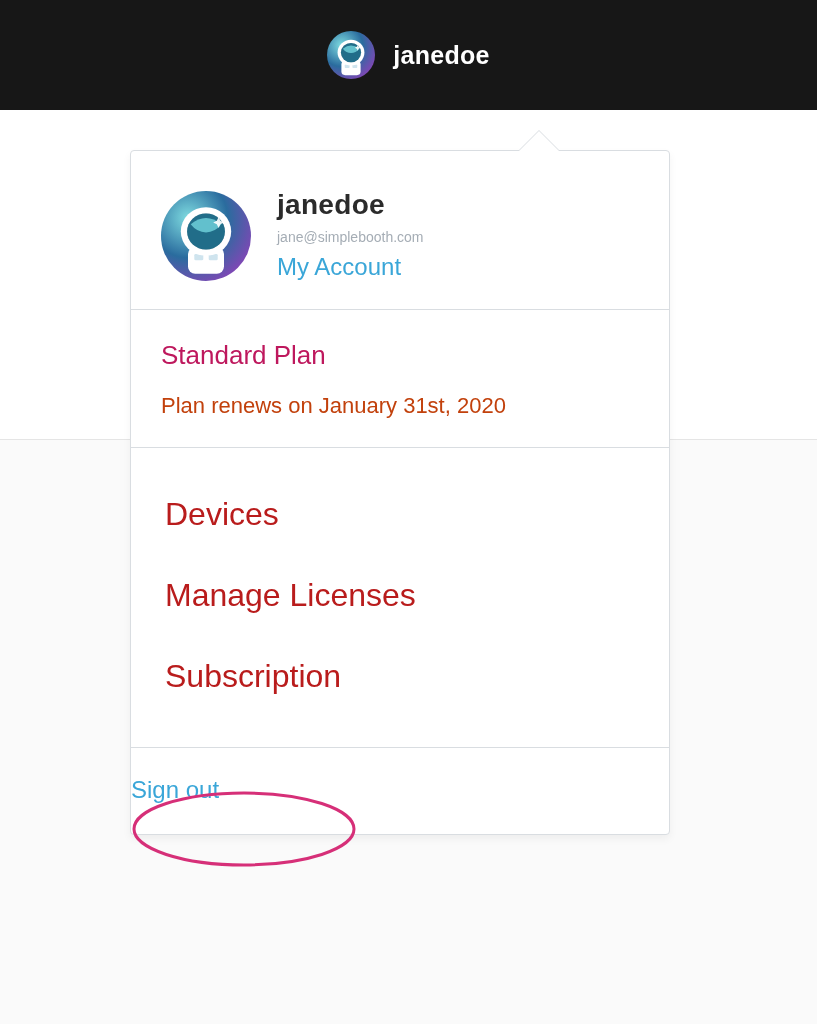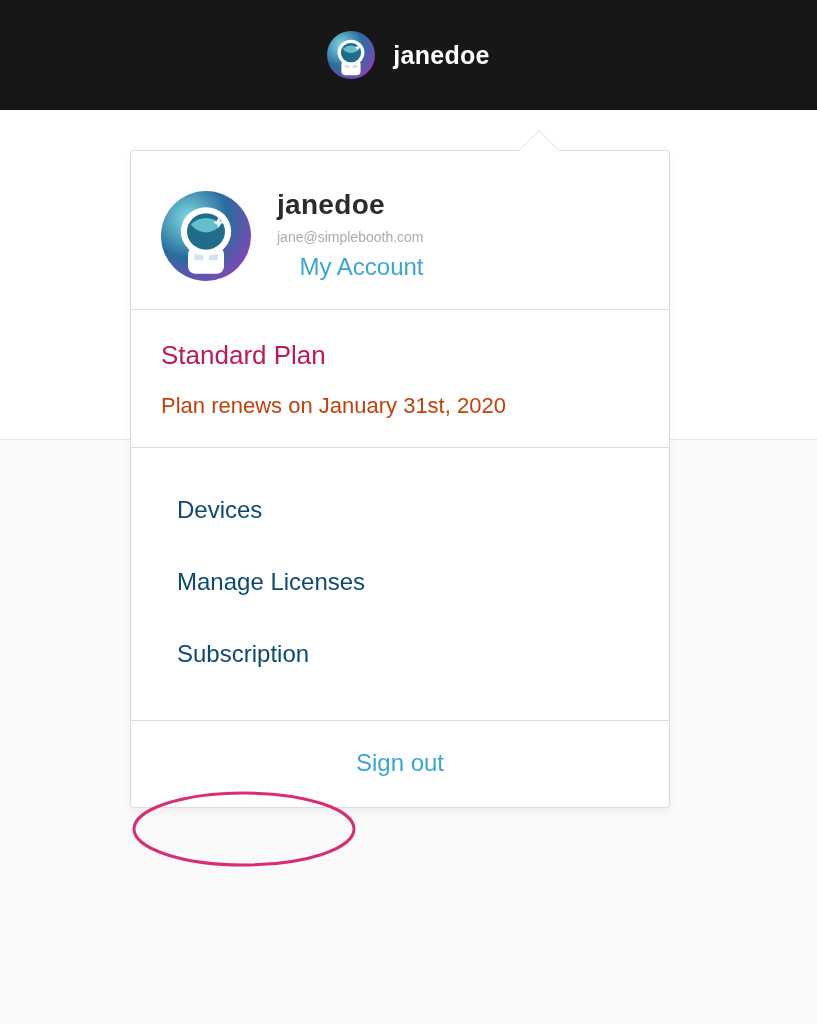--- a/index.html
+++ b/index.html
@@ -58,38 +58,37 @@
     }
 
     .section { padding: 30px 30px 28px 30px; border-bottom: 1px solid #d9dde1; }
     .section:last-child { border-bottom: none; }
 
     .profile-section { display: flex; gap: 26px; align-items: flex-start; padding-top: 40px; }
     .big-avatar { width: 90px; height: 90px; flex-shrink: 0; }
     .profile-text { display: flex; flex-direction: column; gap: 8px; margin-top: -2px;}
     .profile-name { font-size: 28px; font-weight: 600; color: #2b2b2b; letter-spacing: .3px;}
     .profile-email { font-size: 14px; color: #a5adb5; }
-    .profile-link { font-size: 24px; color: #3aa6d8; text-decoration: none; cursor: pointer; text-align: right; }
+    .profile-link { font-size: 24px; color: #3aa6d8; text-decoration: none; cursor: pointer; }
 
     .plan-section { }
     .plan-name { font-size: 26px; color: #be185d; font-weight: 500; margin-bottom: 22px; }
     .plan-renew { font-size: 22px; color: #c2410c; }
 
     .links-section { padding-top: 26px; padding-bottom: 30px; }
     .menu-link {
       display: block;
-      font-size: 24px;
-      color: #0c4a6e;
+      font-size: 32px;
+      color: #b91c1c;
       text-decoration: none;
       padding: 22px 4px;
       cursor: pointer;
-      margin-left: 12px;
     }
 
-    .signout-section { text-align: center; padding: 28px 0 30px 0; }
+    .signout-section { text-align: left; padding: 28px 0 30px 0; }
     .signout-link { font-size: 24px; color: #3aa6d8; text-decoration: none; cursor: pointer; }
 
     .annotation-ellipse {
       position: absolute;
       left: 130px;
       top: 790px;
       width: 228px;
       height: 78px;
       pointer-events: none;
     }

